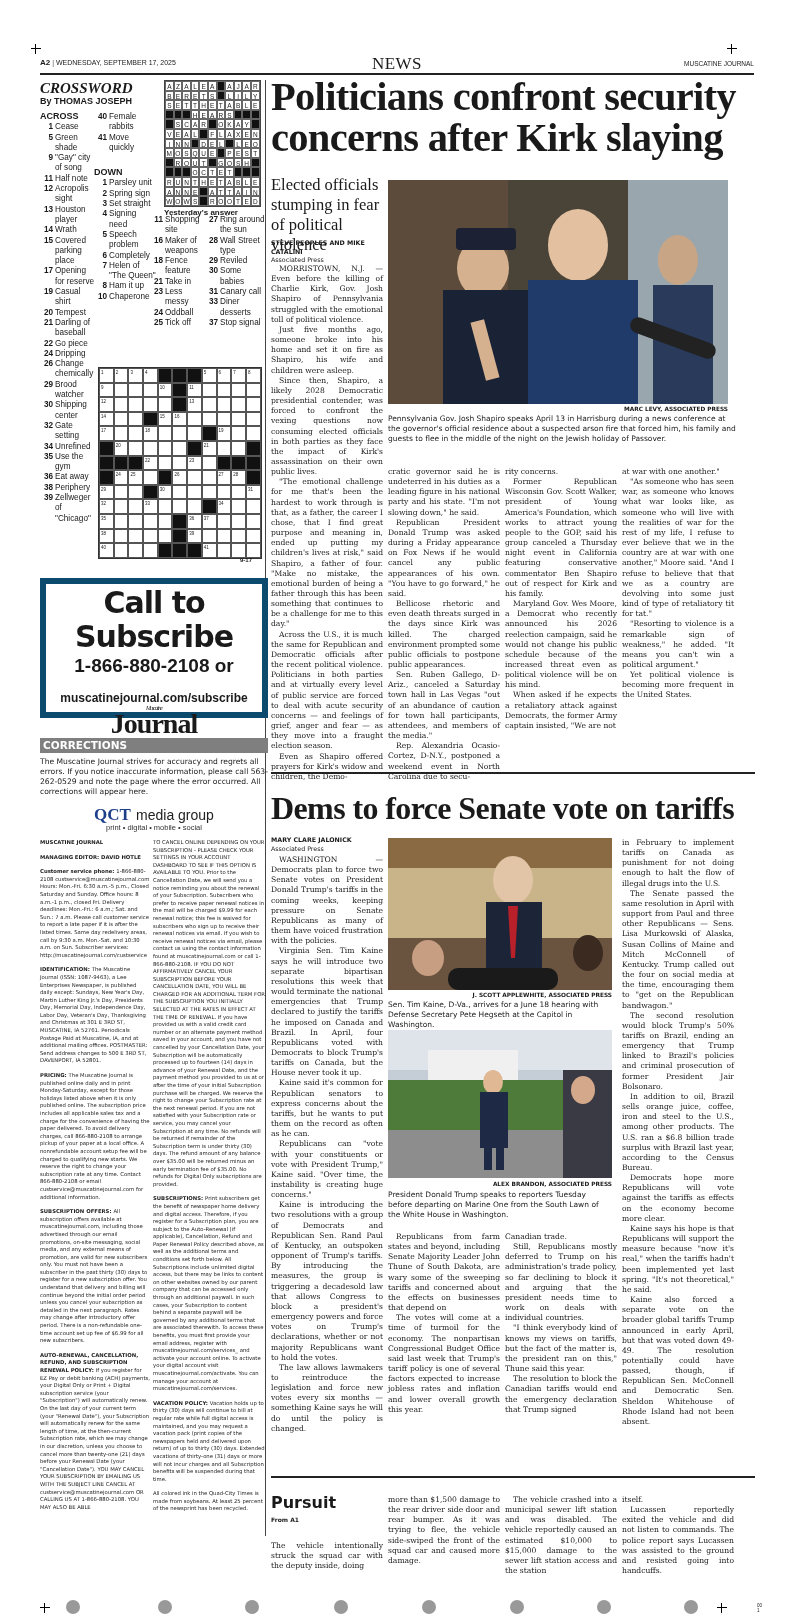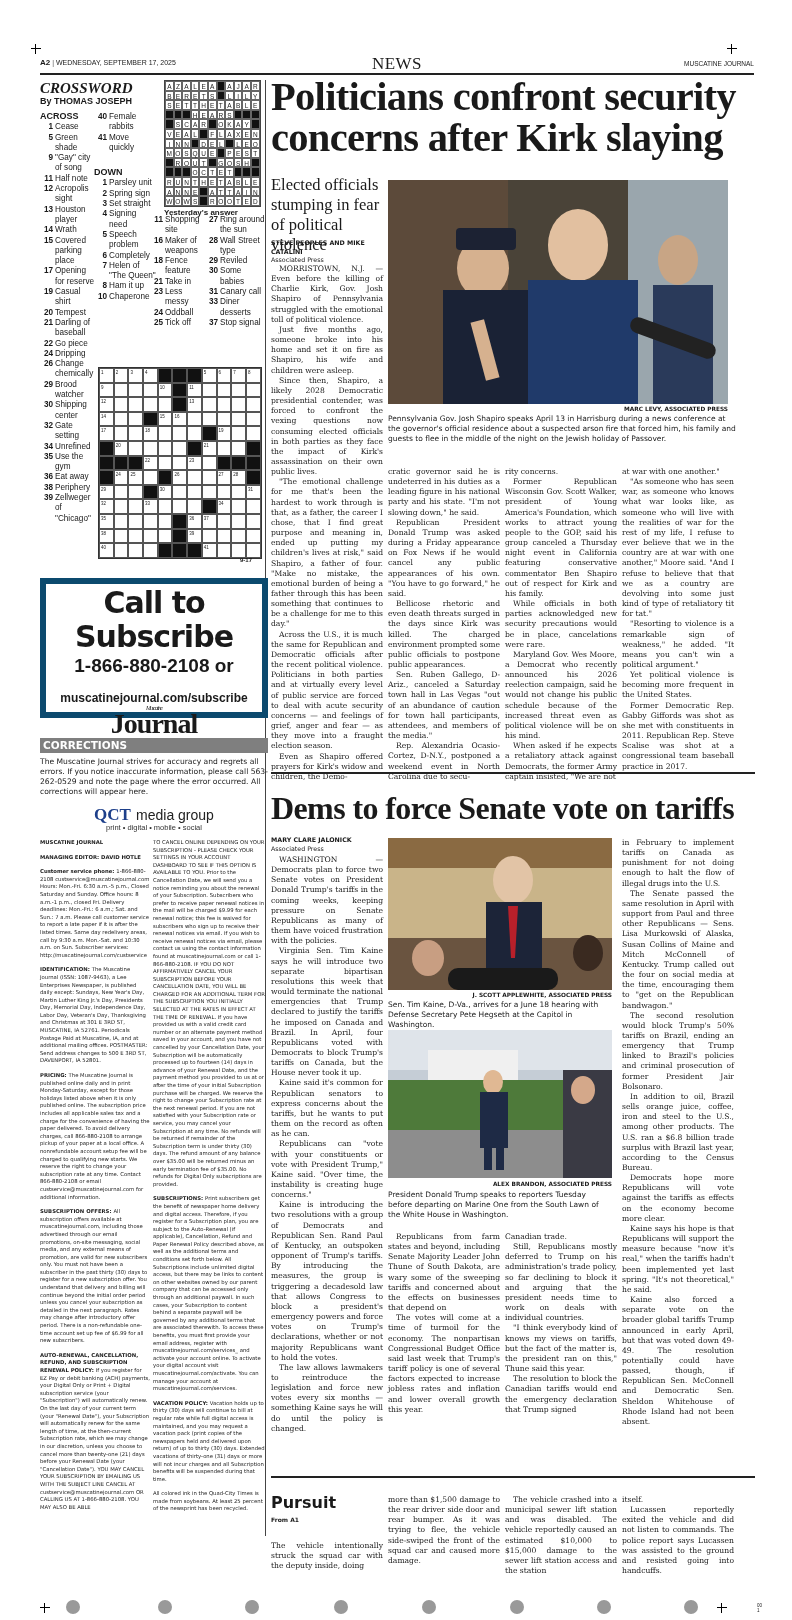--- a/index.html
+++ b/index.html
@@ -658,30 +658,28 @@
 <div class="abs body" id="s1c2" style="left:388px;top:467px;width:112px">
     <p style="text-indent: 0px;">cratic governor said he is undeterred in his duties as a leading figure in his national party and his state. "I'm not slowing down," he said.</p>
     <p>Republican President Donald Trump was asked during a Friday appearance on Fox News if he would cancel any public appearances of his own. "You have to go forward," he said.</p>
     <p>Bellicose rhetoric and even death threats surged in the days since Kirk was killed. The charged environment prompted some public officials to postpone public appearances.</p>
     <p>Sen. Ruben Gallego, D-Ariz., canceled a Saturday town hall in Las Vegas "out of an abundance of caution for town hall participants, attendees, and members of the media."</p>
     <p>Rep. Alexandria Ocasio-Cortez, D-N.Y., postponed a weekend event in North Carolina due to secu-</p>
   </div>
 <div class="abs body" id="s1c3" style="left:505px;top:467px;width:112px">
     <p style="text-indent: 0px;">rity concerns.</p>
     <p>Former Republican Wisconsin Gov. Scott Walker, president of Young America's Foundation, which works to attract young people to the GOP, said his group canceled a Thursday night event in California featuring conservative commentator Ben Shapiro out of respect for Kirk and his family.</p>
-    <p>While officials in both parties acknowledged new security precautions would be in place, cancelations were rare.</p>
     <p>Maryland Gov. Wes Moore, a Democrat who recently announced his 2026 reelection campaign, said he would not change his public schedule because of the increased threat even as political violence will be on his mind.</p>
     <p>When asked if he expects a retaliatory attack against Democrats, the former Army captain insisted, "We are not</p>
   </div>
 <div class="abs body" id="s1c4" style="left:622px;top:467px;width:112px">
     <p style="text-indent: 0px;">at war with one another."</p>
     <p>"As someone who has seen war, as someone who knows what war looks like, as someone who will live with the realities of war for the rest of my life, I refuse to ever believe that we in the country are at war with one another," Moore said. "And I refuse to believe that that we as a country are devolving into some just kind of type of retaliatory tit for tat."</p>
     <p>"Resorting to violence is a remarkable sign of weakness," he added. "It means you can't win a political argument."</p>
     <p>Yet political violence is becoming more frequent in the United States.</p>
-    <p>Former Democratic Rep. Gabby Giffords was shot as she met with constituents in 2011. Republican Rep. Steve Scalise was shot at a congressional team baseball practice in 2017.</p>
   </div>
 
 <div class="hrule" style="left:271px;top:772px;width:484px"></div>
 
 <div class="abs h2">Dems to force Senate vote on tariffs</div>
 <div class="abs byline" style="left:271px;top:836px;width:112px">
   <b>MARY CLARE JALONICK</b>
   <span>Associated Press</span>
 </div>
 

